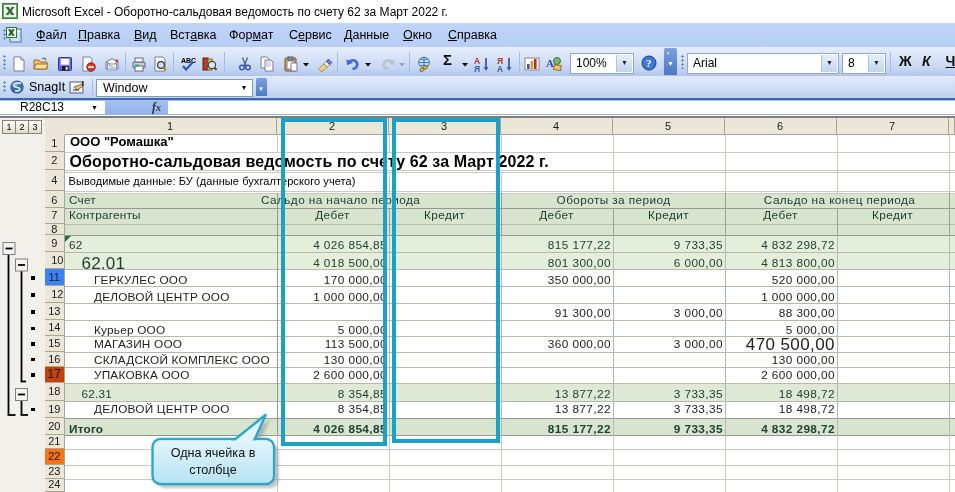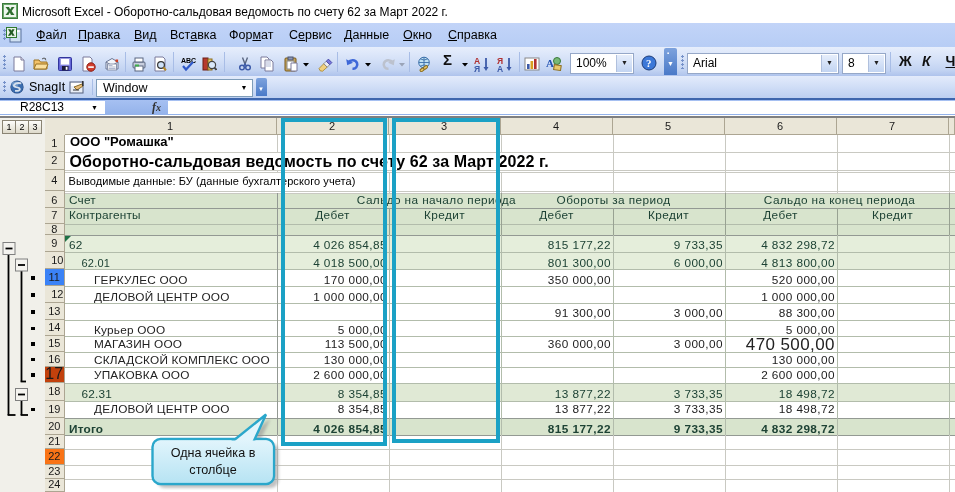--- a/index.html
+++ b/index.html
@@ -271,21 +271,21 @@
 <div style="position:absolute;left:45.0px;top:90.5px;width:18.5px;height:14.5px;background:#eae6d8;border-right:1px solid #aca592;border-bottom:1px solid #aca592;font-size:11px;line-height:14.5px;text-align:center;color:#1a1a1a">7</div>
 <div style="position:absolute;left:45.0px;top:106.0px;width:18.5px;height:10.0px;background:#eae6d8;border-right:1px solid #aca592;border-bottom:1px solid #aca592;font-size:11px;line-height:10.0px;text-align:center;color:#1a1a1a">8</div>
 <div style="position:absolute;left:45.0px;top:117.0px;width:18.5px;height:16.5px;background:#eae6d8;border-right:1px solid #aca592;border-bottom:1px solid #aca592;font-size:11px;line-height:16.5px;text-align:center;color:#1a1a1a">9</div>
 <div style="position:absolute;left:45.0px;top:134.5px;width:18.5px;height:16.0px;background:#eae6d8;border-right:1px solid #aca592;border-bottom:1px solid #aca592;font-size:11px;line-height:16.0px;text-align:right;color:#1a1a1a">10</div>
 <div style="position:absolute;left:45.0px;top:151.5px;width:18.5px;height:16.0px;background:#3b82f6;border-right:1px solid #aca592;border-bottom:1px solid #aca592;font-size:11px;line-height:16.0px;text-align:center;color:#1a1a1a">11</div>
 <div style="position:absolute;left:45.0px;top:168.5px;width:18.5px;height:16.0px;background:#eae6d8;border-right:1px solid #aca592;border-bottom:1px solid #aca592;font-size:11px;line-height:16.0px;text-align:right;color:#1a1a1a">12</div>
 <div style="position:absolute;left:45.0px;top:185.5px;width:18.5px;height:16.0px;background:#eae6d8;border-right:1px solid #aca592;border-bottom:1px solid #aca592;font-size:11px;line-height:16.0px;text-align:center;color:#1a1a1a">13</div>
 <div style="position:absolute;left:45.0px;top:202.5px;width:18.5px;height:15.0px;background:#eae6d8;border-right:1px solid #aca592;border-bottom:1px solid #aca592;font-size:11px;line-height:15.0px;text-align:center;color:#1a1a1a">14</div>
 <div style="position:absolute;left:45.0px;top:218.5px;width:18.5px;height:14.5px;background:#eae6d8;border-right:1px solid #aca592;border-bottom:1px solid #aca592;font-size:11px;line-height:14.5px;text-align:center;color:#1a1a1a">15</div>
 <div style="position:absolute;left:45.0px;top:234.0px;width:18.5px;height:14.5px;background:#eae6d8;border-right:1px solid #aca592;border-bottom:1px solid #aca592;font-size:11px;line-height:14.5px;text-align:center;color:#1a1a1a">16</div>
-<div style="position:absolute;left:45.0px;top:249.5px;width:18.5px;height:14.5px;background:#c2410c;border-right:1px solid #aca592;border-bottom:1px solid #aca592;font-size:16px;line-height:14.5px;text-align:center;color:#1a1a1a">17</div>
+<div style="position:absolute;left:45.0px;top:249.5px;width:18.5px;height:14.5px;background:#c2410c;border-right:1px solid #aca592;border-bottom:1px solid #aca592;font-size:12px;line-height:14.5px;text-align:center;color:#1a1a1a">17</div>
 <div style="position:absolute;left:45.0px;top:265.0px;width:18.5px;height:17.0px;background:#eae6d8;border-right:1px solid #aca592;border-bottom:1px solid #aca592;font-size:11px;line-height:17.0px;text-align:center;color:#1a1a1a">18</div>
 <div style="position:absolute;left:45.0px;top:283.0px;width:18.5px;height:16.0px;background:#eae6d8;border-right:1px solid #aca592;border-bottom:1px solid #aca592;font-size:11px;line-height:16.0px;text-align:center;color:#1a1a1a">19</div>
 <div style="position:absolute;left:45.0px;top:300.0px;width:18.5px;height:16.0px;background:#eae6d8;border-right:1px solid #aca592;border-bottom:1px solid #aca592;font-size:11px;line-height:16.0px;text-align:center;color:#1a1a1a">20</div>
 <div style="position:absolute;left:45.0px;top:317.0px;width:18.5px;height:13.899999999999977px;background:#eae6d8;border-right:1px solid #aca592;border-bottom:1px solid #aca592;font-size:11px;line-height:13.899999999999977px;text-align:center;color:#1a1a1a">21</div>
 <div style="position:absolute;left:45.0px;top:331.9px;width:18.5px;height:14.400000000000034px;background:#f97316;border-right:1px solid #aca592;border-bottom:1px solid #aca592;font-size:11px;line-height:14.400000000000034px;text-align:center;color:#1a1a1a">22</div>
 <div style="position:absolute;left:45.0px;top:347.3px;width:18.5px;height:13.399999999999977px;background:#eae6d8;border-right:1px solid #aca592;border-bottom:1px solid #aca592;font-size:11px;line-height:13.399999999999977px;text-align:center;color:#1a1a1a">23</div>
 <div style="position:absolute;left:45.0px;top:361.7px;width:18.5px;height:11.800000000000011px;background:#eae6d8;border-right:1px solid #aca592;border-bottom:1px solid #aca592;font-size:11px;line-height:11.800000000000011px;text-align:center;color:#1a1a1a">24</div>
 <div style="position:absolute;left:45.0px;top:52.5px;width:18.5px;height:2px;background:#eae6d8;border-right:1px solid #aca592"></div>
 <div style="position:absolute;left:45.0px;top:73.0px;width:18.5px;height:2px;background:#eae6d8;border-right:1px solid #aca592"></div>
 <div style="position:absolute;left:64.5px;top:75.0px;width:890.5px;height:15.5px;background:#d8e4cd"></div>
@@ -378,21 +378,21 @@
 <div style="position:absolute;left:31px;top:209.0px;width:3.5px;height:3.5px;background:#000"></div>
 <div style="position:absolute;left:31px;top:224.75px;width:3.5px;height:3.5px;background:#000"></div>
 <div style="position:absolute;left:31px;top:240.25px;width:3.5px;height:3.5px;background:#000"></div>
 <div style="position:absolute;left:31px;top:255.75px;width:3.5px;height:3.5px;background:#000"></div>
 <div style="position:absolute;left:31px;top:290.0px;width:3.5px;height:3.5px;background:#000"></div>
 <div style="position:absolute;left:69.0px;top:119.5px;height:17.5px;line-height:17.5px;font-size:11.8px;letter-spacing:0.2px;color:#1d4234;white-space:nowrap">62</div>
 <div style="position:absolute;right:568.1px;top:119.5px;height:17.5px;line-height:17.5px;font-size:11.8px;letter-spacing:0.4px;color:#1d4234;white-space:nowrap">4 026 854,85</div>
 <div style="position:absolute;right:344.1px;top:119.5px;height:17.5px;line-height:17.5px;font-size:11.8px;letter-spacing:0.4px;color:#1d4234;white-space:nowrap">815 177,22</div>
 <div style="position:absolute;right:232.1px;top:119.5px;height:17.5px;line-height:17.5px;font-size:11.8px;letter-spacing:0.4px;color:#1d4234;white-space:nowrap">9 733,35</div>
 <div style="position:absolute;right:120.1px;top:119.5px;height:17.5px;line-height:17.5px;font-size:11.8px;letter-spacing:0.4px;color:#1d4234;white-space:nowrap">4 832 298,72</div>
-<div style="position:absolute;left:81.5px;top:137.5px;height:17.0px;line-height:17.0px;font-size:11px;letter-spacing:0.2px;color:#1d4234;white-space:nowrap">62.01</div>
+<div style="position:absolute;left:81.5px;top:137.5px;height:17.0px;line-height:17.0px;font-size:17px;letter-spacing:0.2px;color:#1d4234;white-space:nowrap">62.01</div>
 <div style="position:absolute;right:568.1px;top:137.5px;height:17.0px;line-height:17.0px;font-size:11.8px;letter-spacing:0.4px;color:#1d4234;white-space:nowrap">4 018 500,00</div>
 <div style="position:absolute;right:344.1px;top:137.5px;height:17.0px;line-height:17.0px;font-size:11.8px;letter-spacing:0.4px;color:#1d4234;white-space:nowrap">801 300,00</div>
 <div style="position:absolute;right:232.1px;top:137.5px;height:17.0px;line-height:17.0px;font-size:11.8px;letter-spacing:0.4px;color:#1d4234;white-space:nowrap">6 000,00</div>
 <div style="position:absolute;right:120.1px;top:137.5px;height:17.0px;line-height:17.0px;font-size:11.8px;letter-spacing:0.4px;color:#1d4234;white-space:nowrap">4 813 800,00</div>
 <div style="position:absolute;left:94.0px;top:154.5px;height:17.0px;line-height:17.0px;font-size:11.8px;letter-spacing:0.2px;color:#222222;white-space:nowrap">ГЕРКУЛЕС ООО</div>
 <div style="position:absolute;right:568.1px;top:154.5px;height:17.0px;line-height:17.0px;font-size:11.8px;letter-spacing:0.4px;color:#222222;white-space:nowrap">170 000,00</div>
 <div style="position:absolute;right:344.1px;top:154.5px;height:17.0px;line-height:17.0px;font-size:11.8px;letter-spacing:0.4px;color:#222222;white-space:nowrap">350 000,00</div>
 <div style="position:absolute;right:120.1px;top:154.5px;height:17.0px;line-height:17.0px;font-size:11.8px;letter-spacing:0.4px;color:#222222;white-space:nowrap">520 000,00</div>
 <div style="position:absolute;left:94.0px;top:171.0px;height:17.0px;line-height:17.0px;font-size:11.8px;letter-spacing:0.2px;color:#222222;white-space:nowrap">ДЕЛОВОЙ ЦЕНТР ООО</div>
 <div style="position:absolute;right:568.1px;top:171.0px;height:17.0px;line-height:17.0px;font-size:11.8px;letter-spacing:0.4px;color:#222222;white-space:nowrap">1 000 000,00</div>
@@ -427,21 +427,21 @@
 <div style="position:absolute;left:69.0px;top:303.0px;height:17.0px;line-height:17.0px;font-size:11.8px;letter-spacing:0.2px;font-weight:bold;color:#1d4234;white-space:nowrap">Итого</div>
 <div style="position:absolute;right:568.1px;top:303.0px;height:17.0px;line-height:17.0px;font-size:11.8px;letter-spacing:0.4px;font-weight:bold;color:#1d4234;white-space:nowrap">4 026 854,85</div>
 <div style="position:absolute;right:344.1px;top:303.0px;height:17.0px;line-height:17.0px;font-size:11.8px;letter-spacing:0.4px;font-weight:bold;color:#1d4234;white-space:nowrap">815 177,22</div>
 <div style="position:absolute;right:232.1px;top:303.0px;height:17.0px;line-height:17.0px;font-size:11.8px;letter-spacing:0.4px;font-weight:bold;color:#1d4234;white-space:nowrap">9 733,35</div>
 <div style="position:absolute;right:120.1px;top:303.0px;height:17.0px;line-height:17.0px;font-size:11.8px;letter-spacing:0.4px;font-weight:bold;color:#1d4234;white-space:nowrap">4 832 298,72</div>
 <div style="position:absolute;left:70px;top:15.5px;height:17.0px;line-height:17.0px;font-size:13px;letter-spacing:0px;font-weight:bold;color:#000;white-space:nowrap">ООО "Ромашка"</div>
 <div style="position:absolute;left:69.5px;top:35.0px;height:18.5px;line-height:18.5px;font-size:16px;letter-spacing:0.1px;font-weight:bold;color:#000;white-space:nowrap">Оборотно-сальдовая ведомость по счету 62 за Март 2022 г.</div>
 <div style="position:absolute;left:68.5px;top:54.5px;height:18.5px;line-height:18.5px;font-size:11px;letter-spacing:0.08px;color:#000;white-space:nowrap">Выводимые данные: БУ (данные бухгалтерского учета)</div>
 <div style="position:absolute;left:69px;top:75.0px;height:15.5px;line-height:15.5px;font-size:11.8px;letter-spacing:0.2px;color:#1d4234;white-space:nowrap">Счет</div>
 <div style="position:absolute;left:69px;top:90.5px;height:15.5px;line-height:15.5px;font-size:11.8px;letter-spacing:0.2px;color:#1d4234;white-space:nowrap">Контрагенты</div>
-<div style="position:absolute;left:292px;top:75.0px;width:224.0px;height:15.5px;line-height:15.5px;font-size:11.8px;letter-spacing:0.4px;color:#1d4234;text-align:right;white-space:nowrap">Сальдо на начало периода</div>
+<div style="position:absolute;left:261px;top:75.0px;width:224.0px;height:15.5px;line-height:15.5px;font-size:11.8px;letter-spacing:0.4px;color:#1d4234;text-align:left;white-space:nowrap">Сальдо на начало периода</div>
 <div style="position:absolute;left:727.5px;top:75.0px;width:224.0px;height:15.5px;line-height:15.5px;font-size:11.8px;letter-spacing:0.4px;color:#1d4234;text-align:center;white-space:nowrap">Сальдо на конец периода</div>
 <div style="position:absolute;left:501.5px;top:75.0px;width:224.0px;height:15.5px;line-height:15.5px;font-size:11.8px;letter-spacing:0.4px;color:#1d4234;text-align:center;white-space:nowrap">Обороты за период</div>
 <div style="position:absolute;left:276.5px;top:90.5px;width:112.0px;height:15.5px;line-height:15.5px;font-size:11.8px;letter-spacing:0.4px;color:#1d4234;text-align:center;white-space:nowrap">Дебет</div>
 <div style="position:absolute;left:388.5px;top:90.5px;width:112.0px;height:15.5px;line-height:15.5px;font-size:11.8px;letter-spacing:0.4px;color:#1d4234;text-align:center;white-space:nowrap">Кредит</div>
 <div style="position:absolute;left:500.5px;top:90.5px;width:112.0px;height:15.5px;line-height:15.5px;font-size:11.8px;letter-spacing:0.4px;color:#1d4234;text-align:center;white-space:nowrap">Дебет</div>
 <div style="position:absolute;left:612.5px;top:90.5px;width:112.0px;height:15.5px;line-height:15.5px;font-size:11.8px;letter-spacing:0.4px;color:#1d4234;text-align:center;white-space:nowrap">Кредит</div>
 <div style="position:absolute;left:724.5px;top:90.5px;width:112.0px;height:15.5px;line-height:15.5px;font-size:11.8px;letter-spacing:0.4px;color:#1d4234;text-align:center;white-space:nowrap">Дебет</div>
 <div style="position:absolute;left:836.5px;top:90.5px;width:112.0px;height:15.5px;line-height:15.5px;font-size:11.8px;letter-spacing:0.4px;color:#1d4234;text-align:center;white-space:nowrap">Кредит</div>
 <svg style="position:absolute;left:65px;top:118px" width="6" height="6" viewBox="0 0 6 6">
       <path d="M0 0 L6 0 L0 6 Z" fill="#1e7145"></path>

